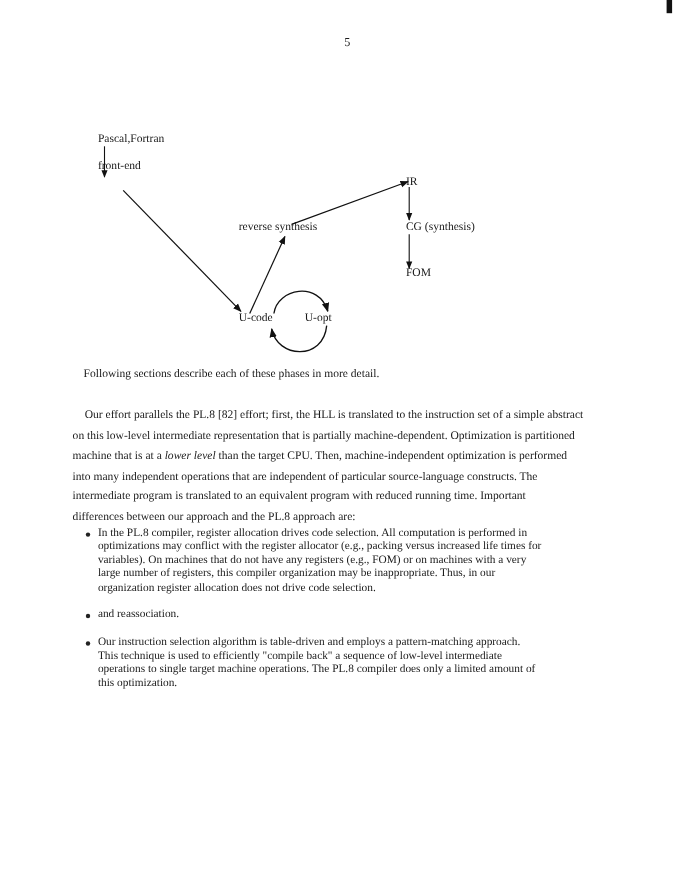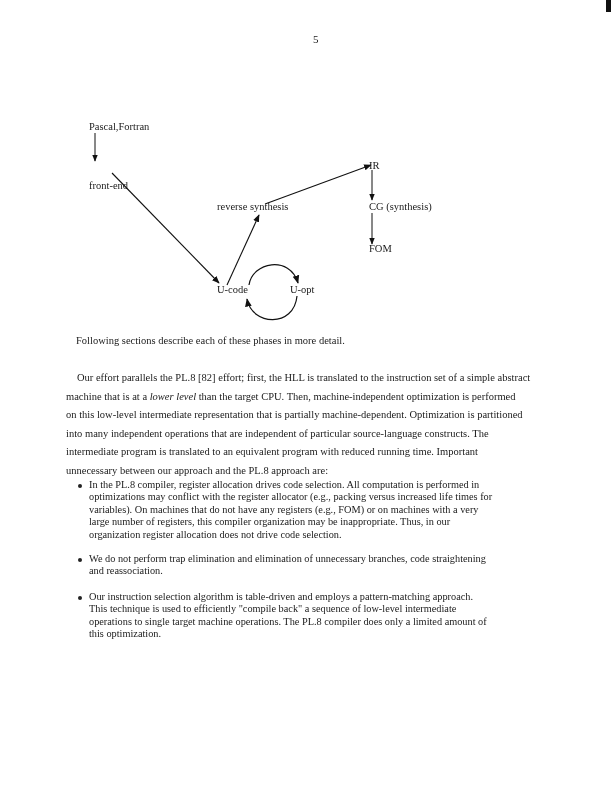--- a/index.html
+++ b/index.html
@@ -33,52 +33,51 @@
     <line x1="95" y1="133" x2="95" y2="161" stroke="#111" stroke-width="1" marker-end="url(#ah)"></line>
     <line x1="112" y1="173" x2="219" y2="283" stroke="#111" stroke-width="1.1" marker-end="url(#ah)"></line>
     <line x1="227" y1="285" x2="259" y2="215" stroke="#111" stroke-width="1.1" marker-end="url(#ah)"></line>
     <line x1="265" y1="204" x2="371" y2="165" stroke="#111" stroke-width="1.1" marker-end="url(#ah)"></line>
     <line x1="372" y1="170" x2="372" y2="200" stroke="#111" stroke-width="1" marker-end="url(#ah)"></line>
     <line x1="372" y1="213" x2="372" y2="244" stroke="#111" stroke-width="1" marker-end="url(#ah)"></line>
     <path d="M249,285 C252,262 290,255 298,283" fill="none" stroke="#111" stroke-width="1.2" marker-end="url(#ah)"></path>
     <path d="M297,296 C294,328 252,326 247,299" fill="none" stroke="#111" stroke-width="1.2" marker-end="url(#ah)"></path>
   </svg>
   <div class="dlabel" style="left:89px;top:121px">Pascal,Fortran</div>
-  <div class="dlabel" style="left:89px;top:180px">front-end</div>
+  <div class="dlabel" style="left:89px;top:146px">front-end</div>
   <div class="dlabel" style="left:217px;top:201px">reverse synthesis</div>
   <div class="dlabel" style="left:369px;top:160px">IR</div>
   <div class="dlabel" style="left:369px;top:201px">CG (synthesis)</div>
   <div class="dlabel" style="left:369px;top:243px">FOM</div>
   <div class="dlabel" style="left:217px;top:284px">U-code</div>
-  <div class="dlabel" style="left:290px;top:284px">U-opt</div>
+  <div class="dlabel" style="left:277px;top:284px">U-opt</div>
 </div>
 
 <div class="text" style="left:76px;top:332px">Following sections describe each of these phases in more detail.</div>
 
 <div class="text" style="left:66px;top:369px">
   <span class="para-line" style="padding-left:11px"><span>Our effort parallels the PL.8 [82] effort; first, the HLL is translated to the instruction set of a simple abstract</span></span>
+  <span class="para-line"><span>on this low-level intermediate representation that is partially machine-dependent.  Optimization is partitioned</span></span>
   <span class="para-line"><span>machine that is at a </span><em>lower level</em><span> than the target CPU.  Then, machine-independent optimization is performed</span></span>
-  <span class="para-line"><span>on this low-level intermediate representation that is partially machine-dependent.  Optimization is partitioned</span></span>
   <span class="para-line"><span>into many independent operations that are independent of particular source-language constructs.  The</span></span>
   <span class="para-line"><span>intermediate program is translated to an equivalent program with reduced running time.  Important</span></span>
-  <span class="para-line"><span>unnecessary between our approach and the PL.8 approach are:</span></span>
+  <span class="para-line"><span>differences between our approach and the PL.8 approach are:</span></span>
 </div>
 
 <div class="bullets" style="top:479px">
   <div class="bullet">
     <span class="bullet-dot"></span>
     <span class="bl">In the PL.8 compiler, register allocation drives code selection.  All computation is performed in</span>
     <span class="bl">optimizations may conflict with the register allocator (e.g., packing versus increased life times for</span>
     <span class="bl">variables).  On machines that do not have any registers (e.g., FOM) or on machines with a very</span>
     <span class="bl">large number of registers, this compiler organization may be inappropriate.  Thus, in our</span>
     <span class="bl">organization register allocation does not drive code selection.</span>
   </div>
   <div class="bullet" style="margin-bottom:13px">
     <span class="bullet-dot"></span>
-    <span class="bl">We do not perform trap elimination and elimination of unnecessary branches, code straightening</span>
     <span class="bl">and reassociation.</span>
   </div>
   <div class="bullet">
     <span class="bullet-dot"></span>
     <span class="bl">Our instruction selection algorithm is table-driven and employs a pattern-matching approach.</span>
     <span class="bl">This technique is used to efficiently "compile back" a sequence of low-level intermediate</span>
     <span class="bl">operations to single target machine operations.  The PL.8 compiler does only a limited amount of</span>
     <span class="bl">this optimization.</span>
   </div>
 </div>

